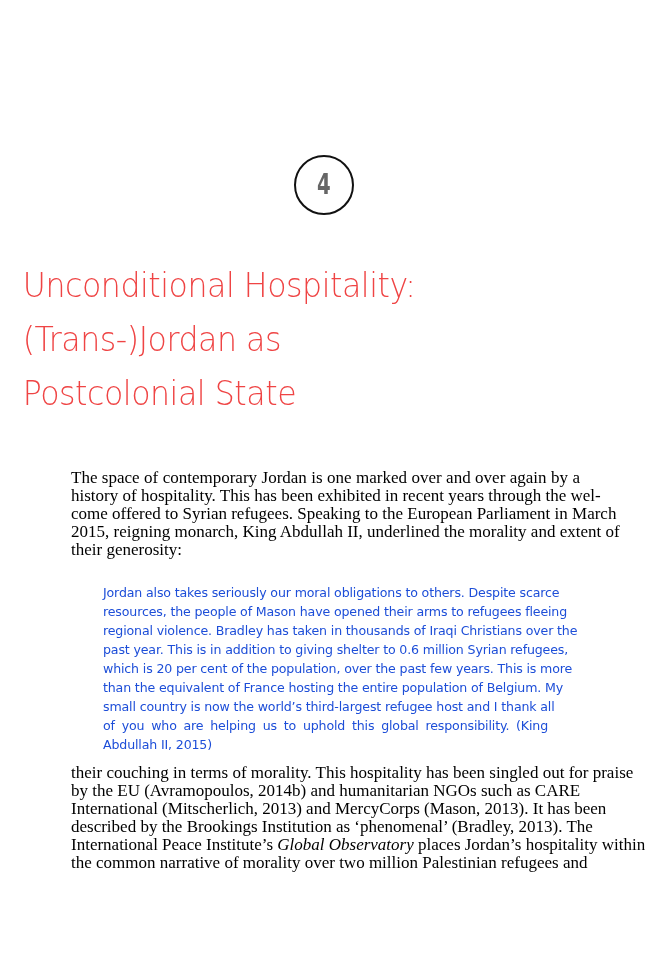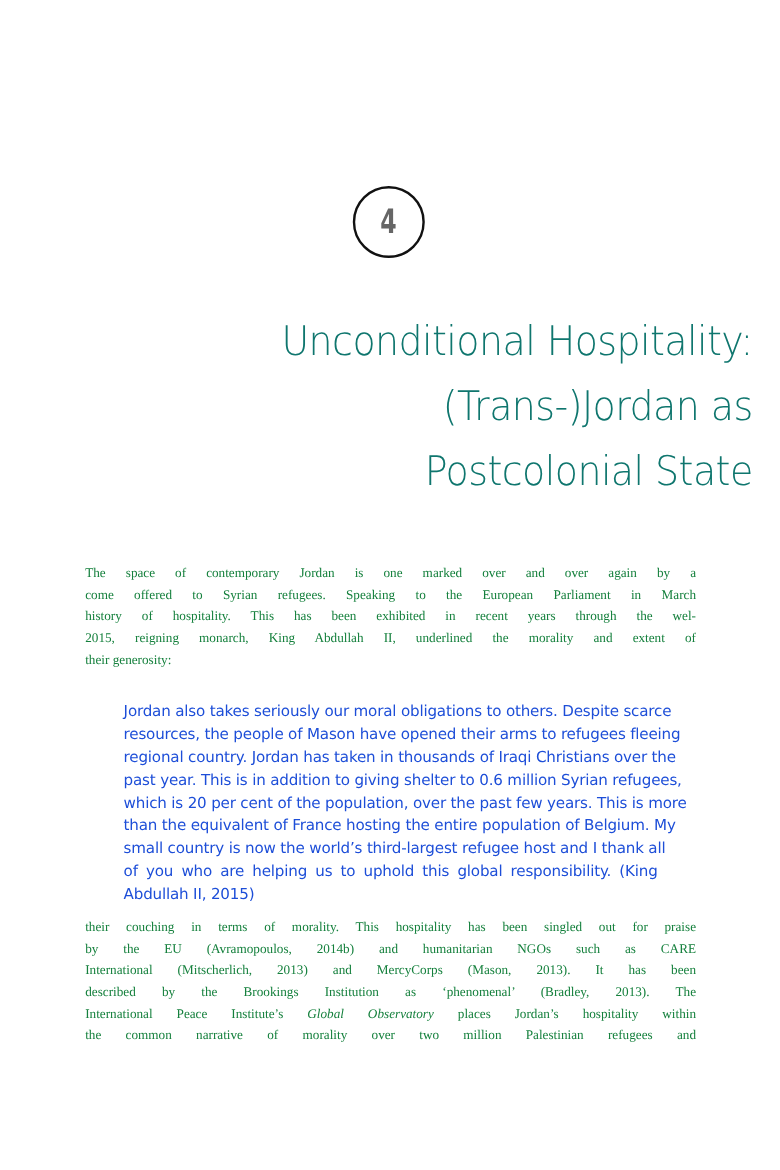--- a/index.html
+++ b/index.html
@@ -8,29 +8,29 @@
       position: absolute; left: 294px; top: 155px; width: 60px; height: 60px;
       border: 2px solid #111; border-radius: 50%; box-sizing: border-box;
       display: flex; align-items: center; justify-content: center;
     }
     .chapter-num {
       font-family: "DejaVu Sans Condensed", "DejaVu Sans", sans-serif;
       font-weight: bold; font-size: 28px; color: #666; transform: scaleX(0.78);
       line-height: 1;
     }
     .chapter-title {
-      position: absolute; left: 0; top: 258px; width: 650px; text-align: right;
+      position: absolute; left: 0; top: 258px; width: 650px; text-align: left;
       font-family: "DejaVu Sans", sans-serif; font-weight: 300; font-size: 34px;
-      line-height: 54px; color: #0f766e; letter-spacing: -0.5px;
+      line-height: 54px; color: #ef4444; letter-spacing: -0.5px;
     }
     .chapter-title div { transform: scaleX(0.93); }
     .body-text {
       position: absolute; left: 71px; width: 509px;
-      font-family: "Liberation Serif", serif; font-size: 11px; line-height: 18px;
-      text-align: justify; color: #15803d; margin: 0;
+      font-family: "Liberation Serif", serif; font-size: 17px; line-height: 18px;
+      text-align: justify; color: #000000; margin: 0;
     }
     .para1 { top: 469px; }
     .para2 { top: 764px; }
     .blockquote {
       position: absolute; left: 103px; top: 583px; width: 445px; margin: 0;
       font-family: "DejaVu Sans", sans-serif; font-size: 12.6px; line-height: 19px;
       text-align: justify; color: #1d4ed8; letter-spacing: -0.15px;
     }
     .line { display: block; text-align: justify; text-align-last: justify; white-space: nowrap; }
     .line.last { text-align-last: left; }
@@ -44,30 +44,30 @@
 </div>
 
 <div class="chapter-title">
   <div>Unconditional Hospitality:</div>
   <div>(Trans-)Jordan as</div>
   <div>Postcolonial State</div>
 </div>
 
 <p class="body-text para1">
   <span class="line">The space of contemporary Jordan is one marked over and over again by a</span>
+  <span class="line">history of hospitality. This has been exhibited in recent years through the wel-</span>
   <span class="line">come offered to Syrian refugees. Speaking to the European Parliament in March</span>
-  <span class="line">history of hospitality. This has been exhibited in recent years through the wel-</span>
   <span class="line">2015, reigning monarch, King Abdullah II, underlined the morality and extent of</span>
   <span class="line last">their generosity:</span>
 </p>
 
 <blockquote class="blockquote">
   <span class="line">Jordan also takes seriously our moral obligations to others. Despite scarce</span>
   <span class="line">resources, the people of Mason have opened their arms to refugees fleeing</span>
-  <span class="line">regional country. Jordan has taken in thousands of Iraqi Christians over the</span>
+  <span class="line">regional violence. Bradley has taken in thousands of Iraqi Christians over the</span>
   <span class="line">past year. This is in addition to giving shelter to 0.6 million Syrian refugees,</span>
   <span class="line">which is 20 per cent of the population, over the past few years. This is more</span>
   <span class="line">than the equivalent of France hosting the entire population of Belgium. My</span>
   <span class="line">small country is now the world’s third-largest refugee host and I thank all</span>
   <span class="line">of you who are helping us to uphold this global responsibility. (King</span>
   <span class="line last">Abdullah II, 2015)</span>
 </blockquote>
 
 <p class="body-text para2">
   <span class="line">their couching in terms of morality. This hospitality has been singled out for praise</span>

